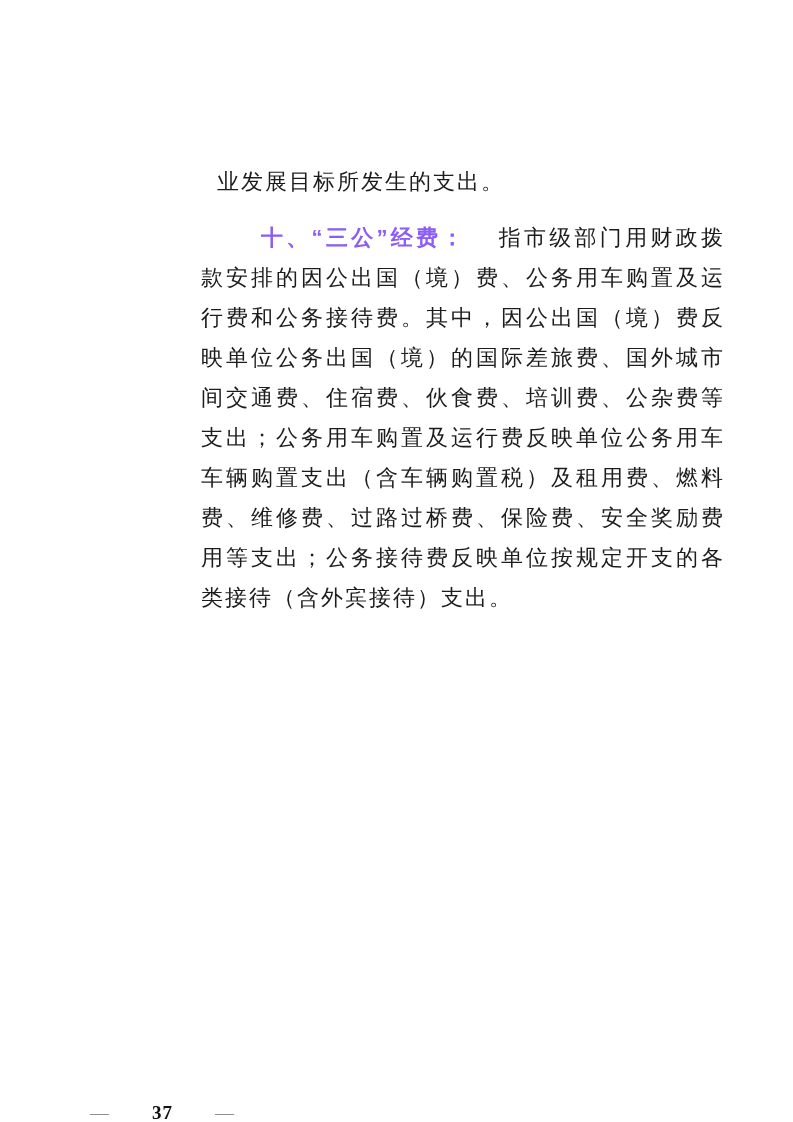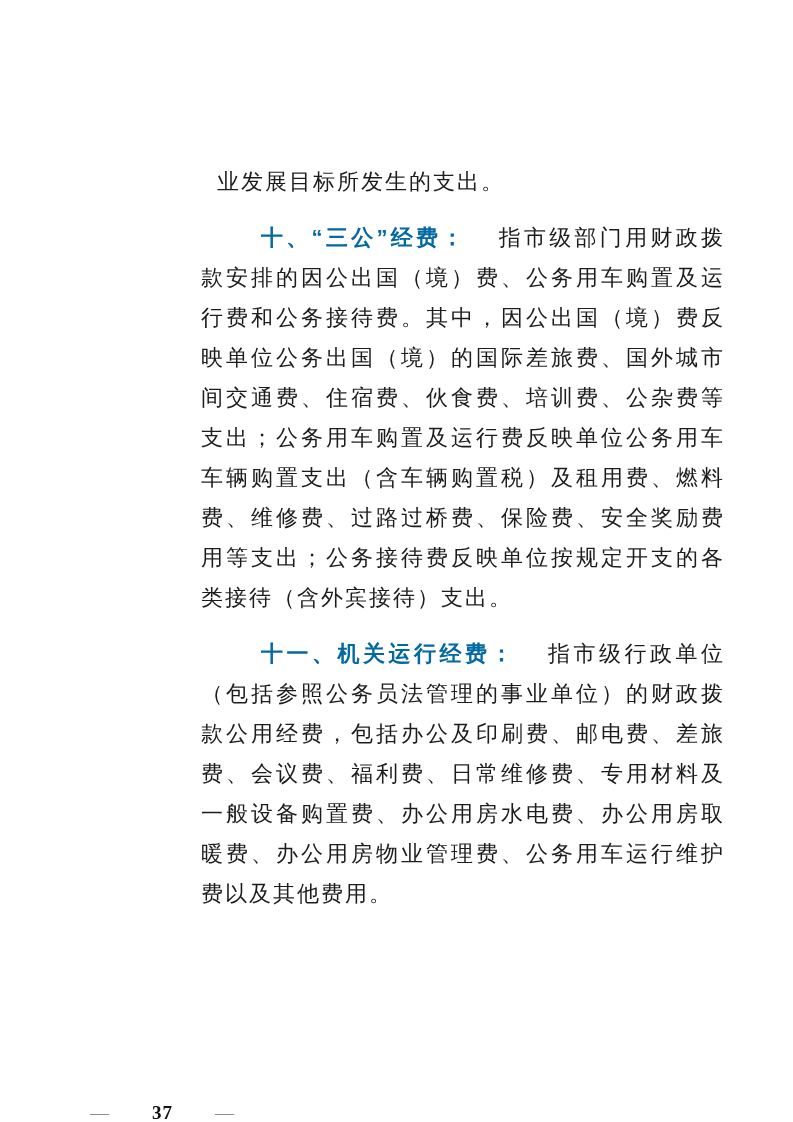--- a/index.html
+++ b/index.html
@@ -28,21 +28,21 @@
     line-height: 40px;
     letter-spacing: 2px;
     text-align: justify;
     text-justify: inter-character;
     color: #1c1c1c;
   }
   .doc-body p.indent { text-indent: 2em; }
   .seg-bold {
     font-family: "Liberation Sans", "DejaVu Sans", sans-serif;
     font-weight: bold;
-    color: #0369a1;
+    color: #8b5cf6;
   }
   .footer {
     position: absolute;
     left: 0;
     width: 100%;
     top: 1038px;
     text-align: left;
     font-size: 19px;
     letter-spacing: 1px;
     color: #111111;
@@ -58,20 +58,19 @@
   }
 </style>
 </head>
 <body>
 
 <div class="page">
 
   <div class="doc-body">
       <p class=""><span class="seg-regular">业发展目标所发生的支出。</span></p>
       <p class="indent"><span class="seg-bold">十、“三公”经费：</span><span class="seg-regular">指市级部门用财政拨款安排的因公出国（境）费、公务用车购置及运行费和公务接待费。其中，因公出国（境）费反映单位公务出国（境）的国际差旅费、国外城市间交通费、住宿费、伙食费、培训费、公杂费等支出；公务用车购置及运行费反映单位公务用车车辆购置支出（含车辆购置税）及租用费、燃料费、维修费、过路过桥费、保险费、安全奖励费用等支出；公务接待费反映单位按规定开支的各类接待（含外宾接待）支出。</span></p>
-      <p class="indent"><span class="seg-bold">十一、机关运行经费：</span><span class="seg-regular">指市级行政单位（包括参照公务员法管理的事业单位）的财政拨款公用经费，包括办公及印刷费、邮电费、差旅费、会议费、福利费、日常维修费、专用材料及一般设备购置费、办公用房水电费、办公用房取暖费、办公用房物业管理费、公务用车运行维护费以及其他费用。</span></p>
     </div>
 
   <div class="footer">
     <span class="dash">—</span><span class="page-num">37</span><span class="dash">—</span>
   </div>
 
 </div>
 
 </body></html>

